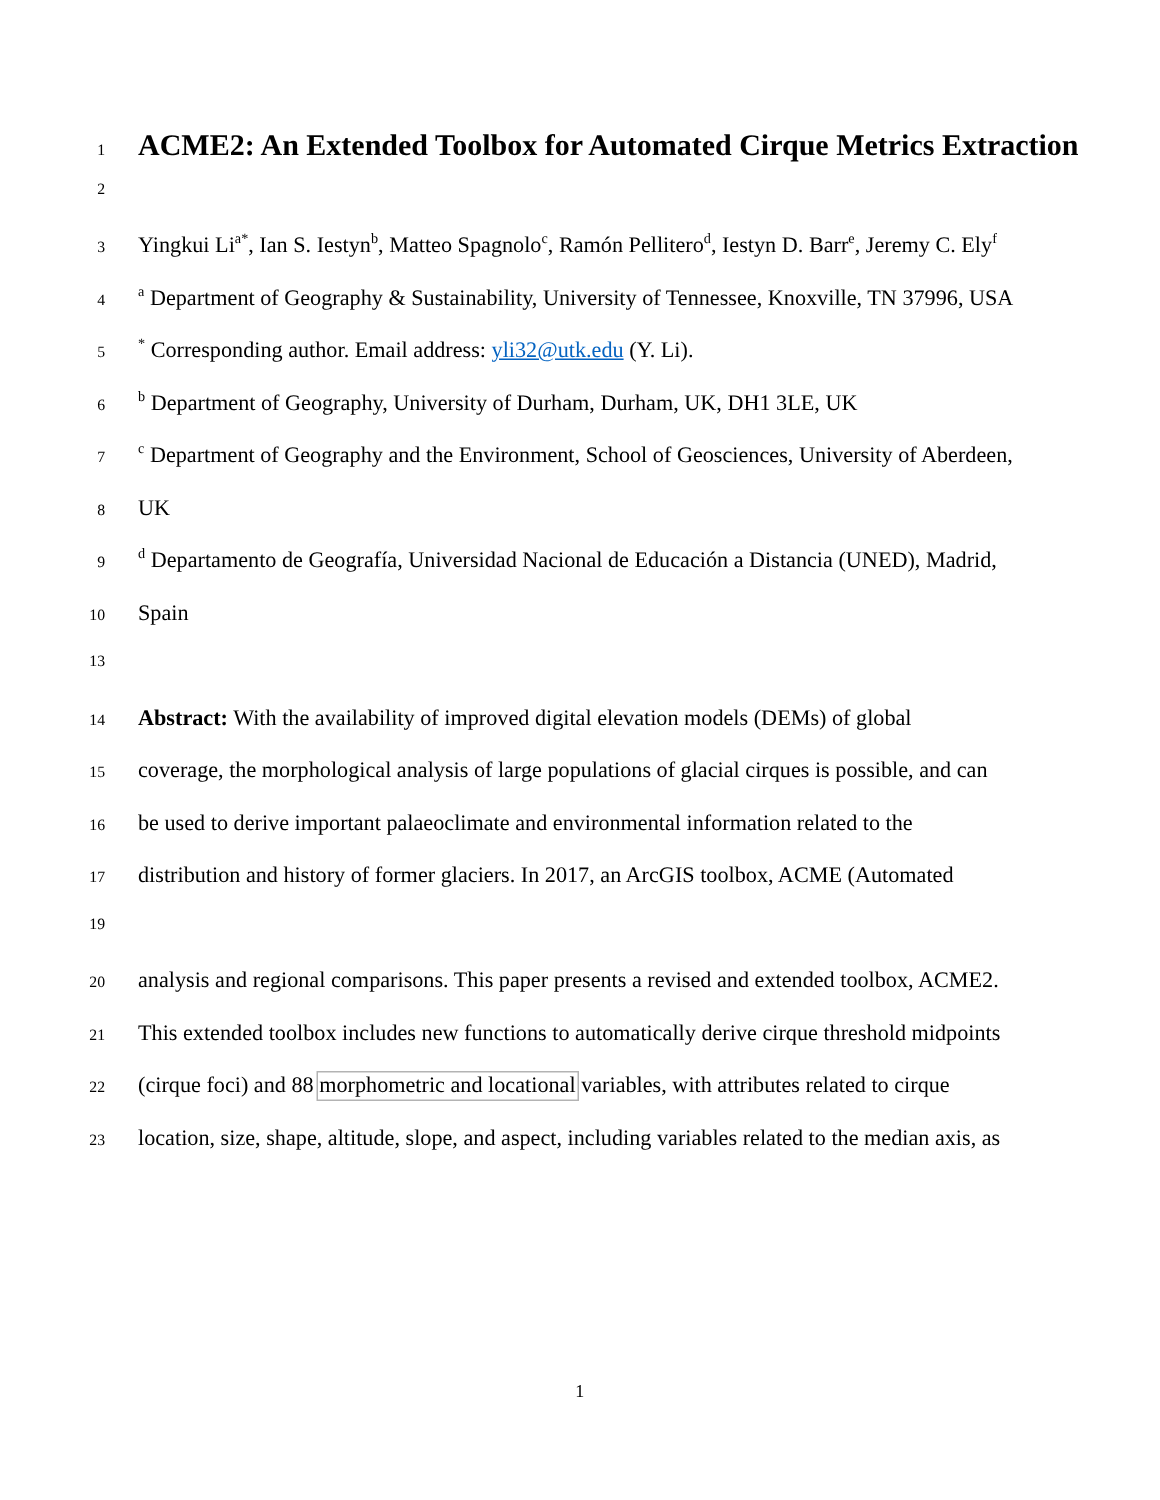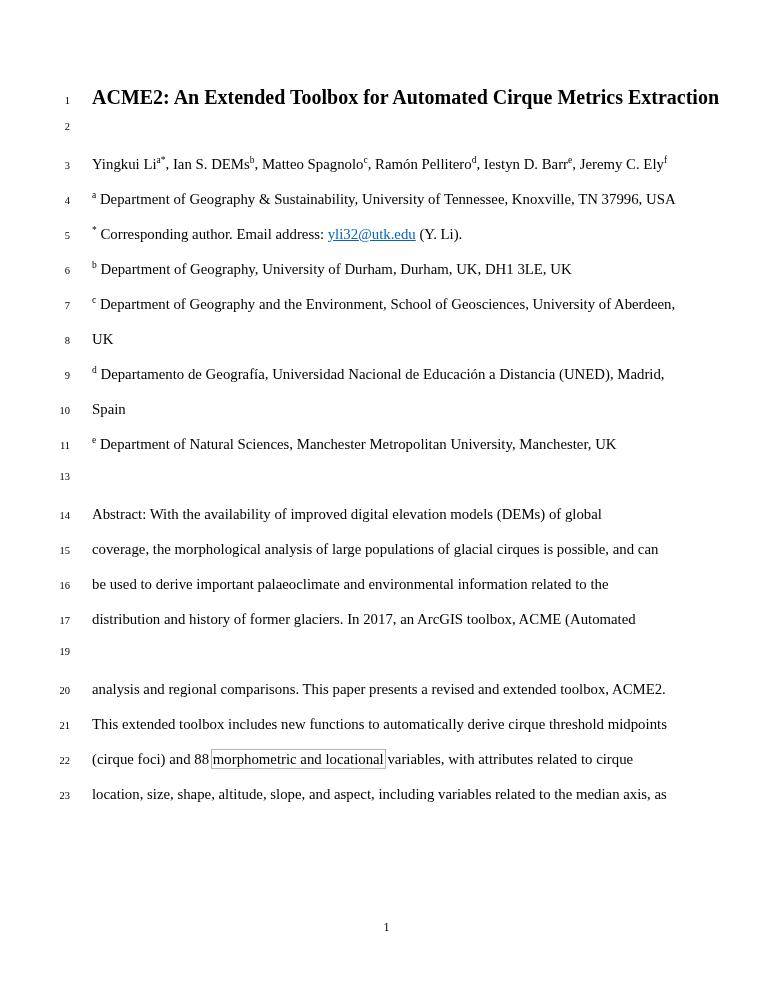--- a/index.html
+++ b/index.html
@@ -23,21 +23,21 @@
     font-family: "Liberation Serif", serif;
   }
   .lc {
     flex: 1;
     padding-left: 22px;
     white-space: nowrap;
     font-size: 14.8px;
   }
   .title-text { font-weight: bold; font-size: 20px; }
   sup { font-size: 9.5px; vertical-align: super; line-height: 0; }
-  .abstract-label { font-weight: normal; }
+  .abstract-label { font-weight: bold; }
   a.link {
     color: var(--link-color, #0563C1);
     text-decoration: underline;
     cursor: pointer;
   }
   .boxed {
     outline: 1px solid #b3b3b3;
     outline-offset: 1px;
     margin-top: 32px;
   }
@@ -63,21 +63,21 @@
       </div>
     </div>
 
     <div class="row">
       <div class="ln">2</div>
       <div class="lc"></div>
     </div>
 
     <div class="row">
       <div class="ln">3</div>
-      <div class="lc"><span>Yingkui Li</span><sup>a*</sup><span>, Ian S. DEMs</span><sup>b</sup><span>, Matteo Spagnolo</span><sup>c</sup><span>, Ramón Pellitero</span><sup>d</sup><span>, Iestyn D. Barr</span><sup>e</sup><span>, Jeremy C. Ely</span><sup>f</sup></div>
+      <div class="lc"><span>Yingkui Li</span><sup>a*</sup><span>, Ian S. Iestyn</span><sup>b</sup><span>, Matteo Spagnolo</span><sup>c</sup><span>, Ramón Pellitero</span><sup>d</sup><span>, Iestyn D. Barr</span><sup>e</sup><span>, Jeremy C. Ely</span><sup>f</sup></div>
     </div>
 
     <div class="row">
       <div class="ln">4</div>
       <div class="lc"><sup>a</sup><span> Department of Geography &amp; Sustainability, University of Tennessee, Knoxville, TN 37996, USA</span></div>
     </div>
 
     <div class="row">
       <div class="ln">5</div>
       <div class="lc"><sup>*</sup><span> Corresponding author. Email address: </span><a class="link">yli32@utk.edu</a><span> (Y. Li).</span></div>
@@ -101,24 +101,20 @@
     <div class="row">
       <div class="ln">9</div>
       <div class="lc"><sup>d</sup><span> Departamento de Geografía, Universidad Nacional de Educación a Distancia (UNED), Madrid,</span></div>
     </div>
 
     <div class="row">
       <div class="ln">10</div>
       <div class="lc"><span>Spain</span></div>
     </div>
 
-    <div class="row">
-      <div class="ln">11</div>
-      <div class="lc"><sup>e</sup><span> Department of Natural Sciences, Manchester Metropolitan University, Manchester, UK</span></div>
-    </div>
 
 
     <div class="row">
       <div class="ln">13</div>
       <div class="lc"></div>
     </div>
 
     <div class="row">
       <div class="ln">14</div>
       <div class="lc"><span class="abstract-label">Abstract:</span><span> With the availability of improved digital elevation models (DEMs) of global</span></div>

